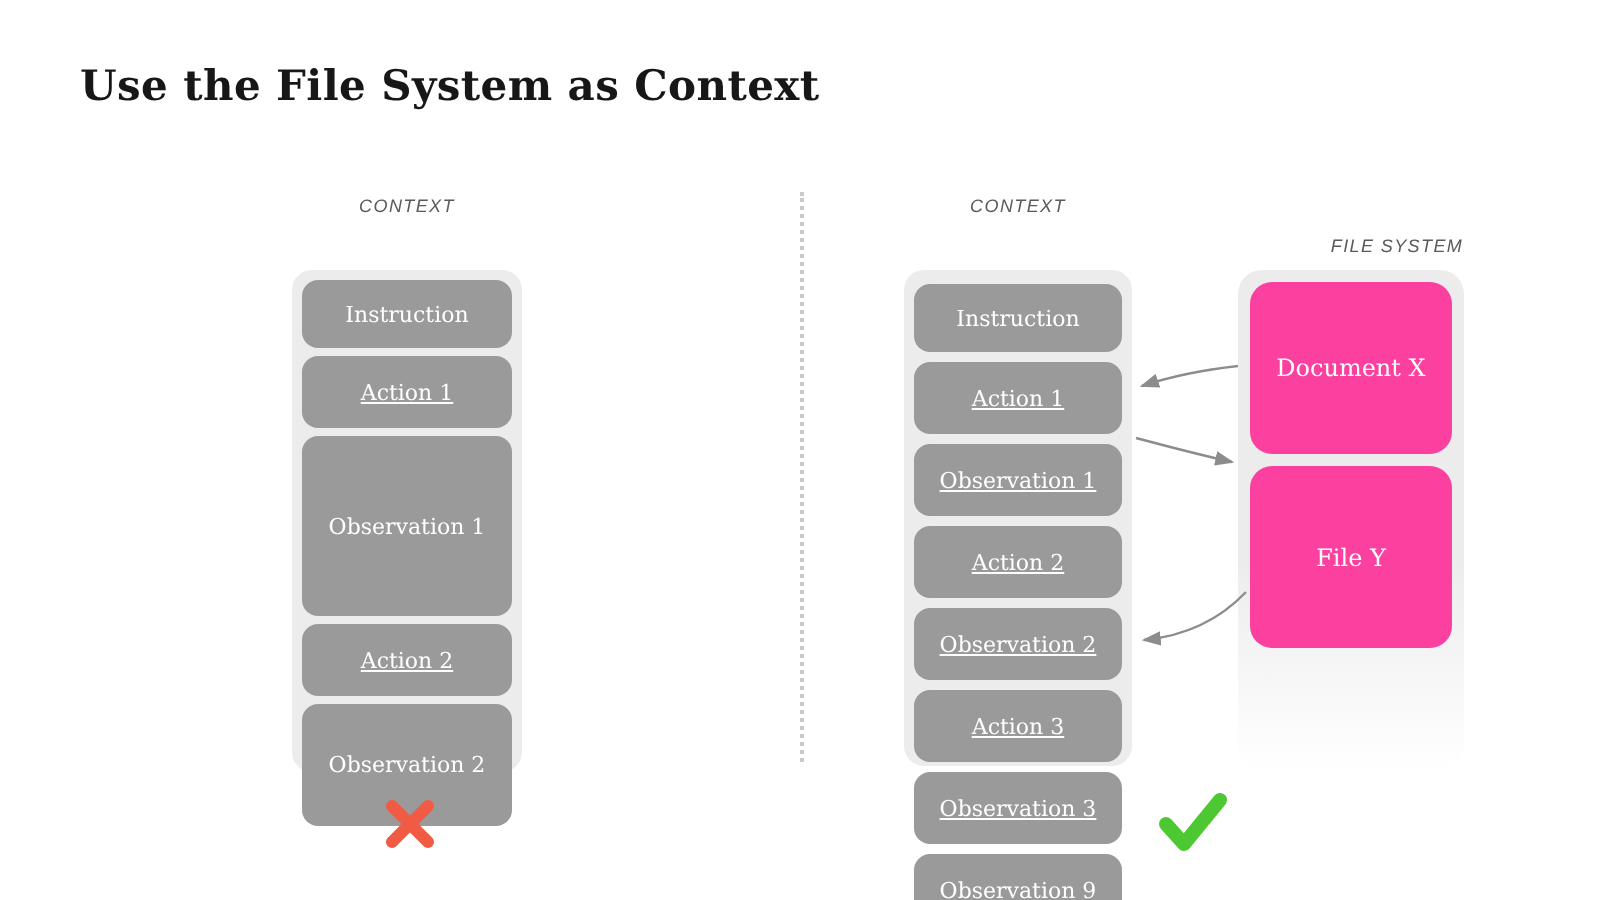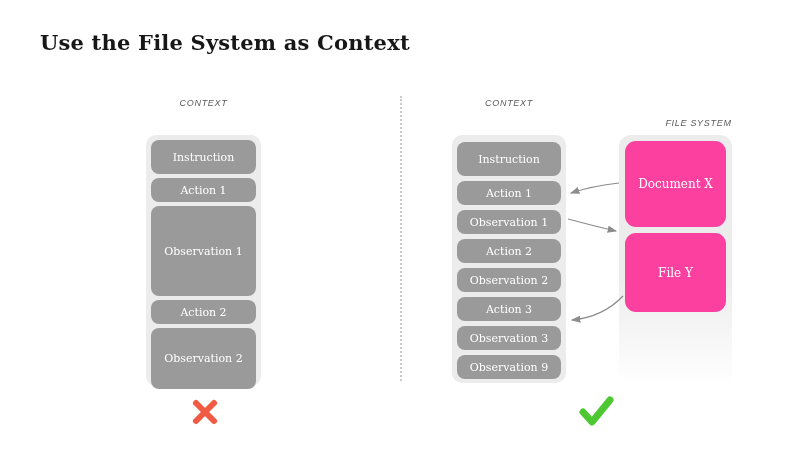--- a/index.html
+++ b/index.html
@@ -30,31 +30,31 @@
   .fs-panel    { left:619px; top:115px; width:113px; height:250px; padding:6px; gap:6px;
                  border-radius:12px;
                  background:linear-gradient(to bottom, var(--panel-bg) 0%, var(--panel-bg) 58%, rgba(236,236,236,0) 100%); }
 
   .gbox {
     flex:0 0 auto; background:var(--box-gray); border-radius:8px;
     color:#ffffff; font-size:11px; display:flex; align-items:center;
     justify-content:center; text-align:center;
   }
   .h-instr { height:34px; }
-  .h-act   { height:24px; }
+  .h-act   { height:36px;text-decoration:underline; }
   .h-obs1  { height:90px; }
   .h-obs2  { height:61px; }
 
   .pbox {
     flex:0 0 auto; background:var(--pink); border-radius:11px;
     color:#ffffff; font-size:12px; display:flex; align-items:center;
     justify-content:center; text-align:center;
   }
   .h-doc  { height:86px; }
-  .h-file { height:79px; }
+  .h-file { height:91px; }
 
   .divider {
     position:absolute; left:400px; top:96px; height:285px; width:0;
     border-left:2px dotted #c9c9c9;
   }
 
   .overlay { position:absolute; left:0; top:0; pointer-events:none; }
   .connector { stroke:var(--connector-gray); stroke-width:1.2; fill:none; }
   .arrowhead-shape { fill:var(--connector-gray); }
 

